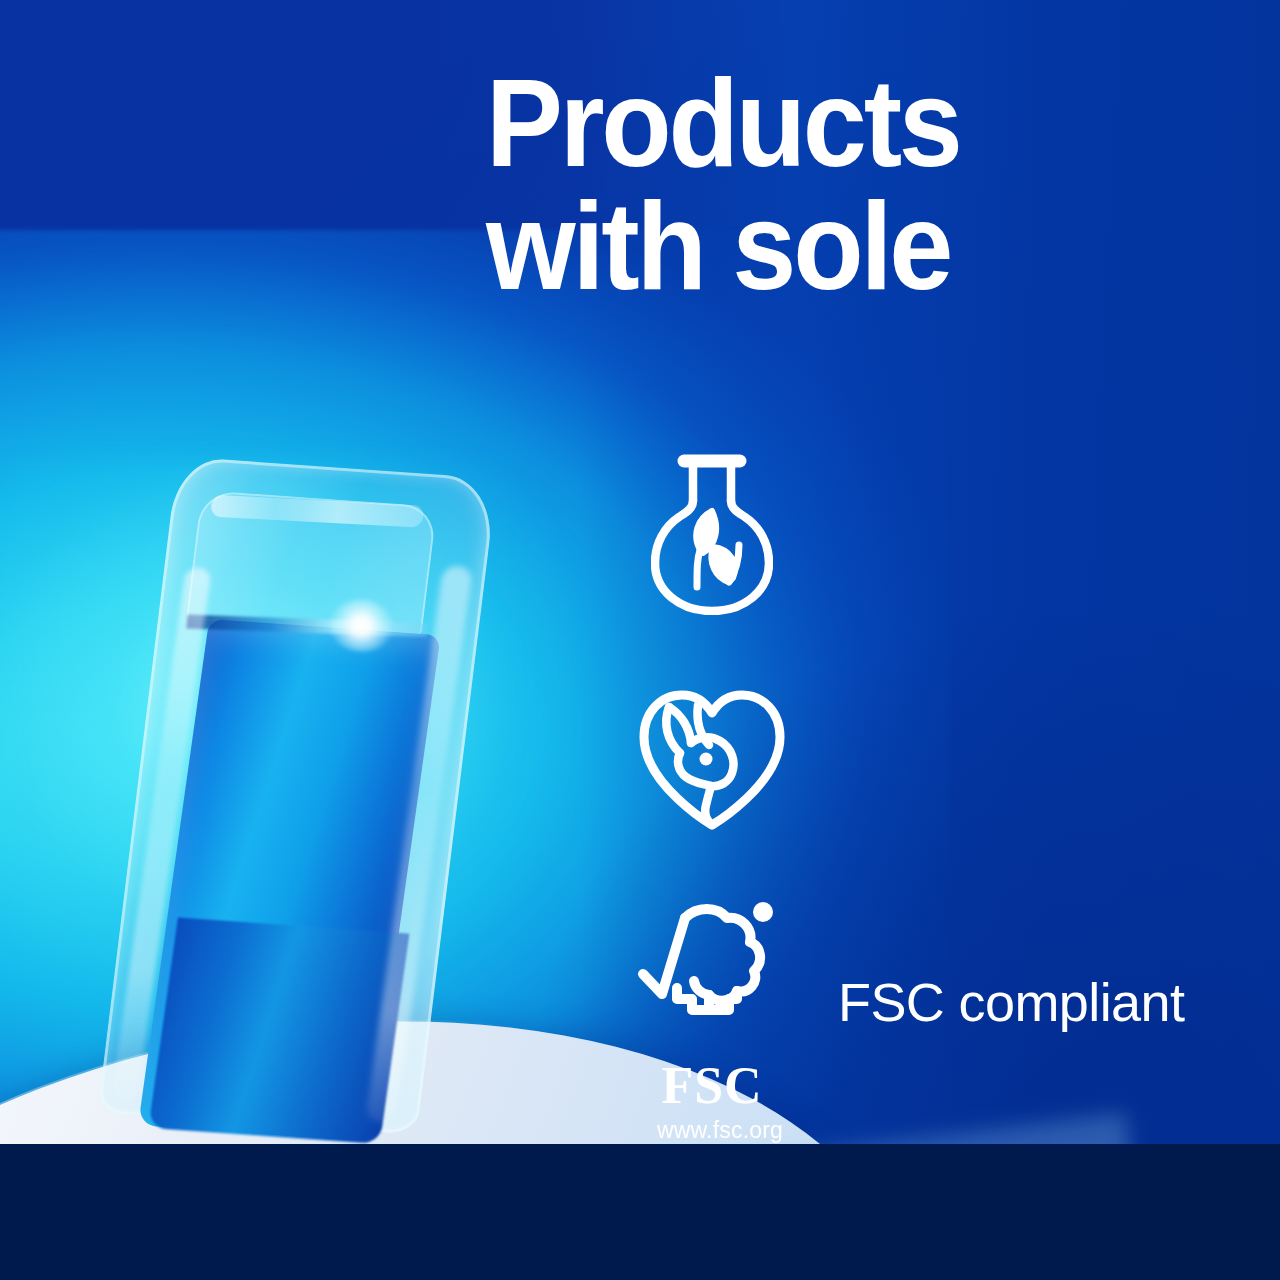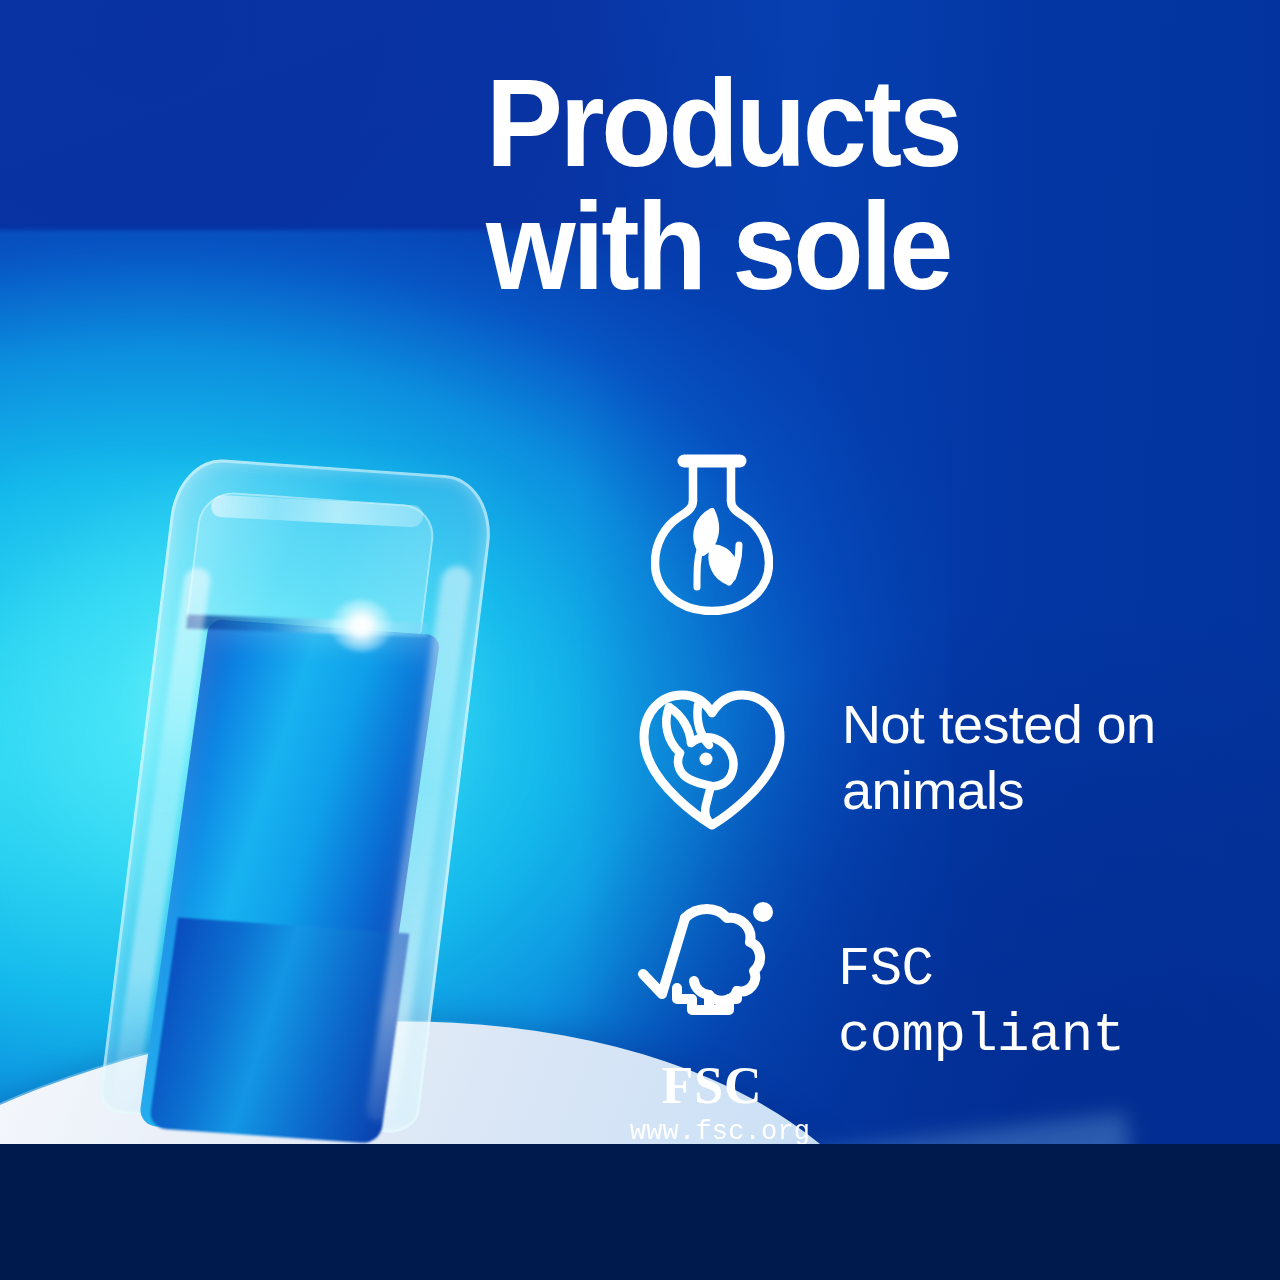--- a/index.html
+++ b/index.html
@@ -318,43 +318,43 @@
     font-family: "Liberation Sans", sans-serif;
     font-weight: 400;
     font-size: 54px;
     line-height: 1.22;
     letter-spacing: -0.6px;
     padding-left: 46px;
   }
   
   .benefit.fsc { height: 210px; margin-bottom: 0; }
   .benefit.fsc .benefit-icon { height: 210px; align-items: flex-start; }
-  .benefit.fsc .benefit-label { padding-left: 42px; font-family: Liberation Mono, monospace; }
+  .benefit.fsc .benefit-label { padding-left: 42px; }
 
   
   .fsc-logo {
     width: 168px;
     display: flex;
     flex-direction: column;
     align-items: center;
   }
   .fsc-word {
     color: #ffffff;
     font-family: "Liberation Serif", serif;
     font-weight: 700;
     font-size: 52px;
     line-height: 1;
     letter-spacing: 1px;
     margin-top: 20px;
   }
   .fsc-url {
     color: #ffffff;
-    font-family: Liberation Mono, monospace;
+    font-family: Liberation Sans, sans-serif;
     font-weight: 400;
-    font-size: 27px;
+    font-size: 23px;
     line-height: 1;
     letter-spacing: 0.2px;
     margin-top: 7px;
     margin-left: 16px;
   }
 </style>
 </head>
 <body>
 
 <div id="stage">
@@ -421,24 +421,20 @@
 
           <path d="M62 20 C60 36 64 50 73 60" stroke-width="8.5"></path>
 
           <path d="M55 58 C62 52 74 50 84 56 C96 63 100 77 96 88 C93 97 84 102 75 101 C75 101 72 112 70 120 C68 128 70 134 74 138" stroke-width="8.5"></path>
 
           <path d="M44 68 C40 76 42 86 50 92 C58 98 68 99 75 101" stroke-width="8.5"></path>
 
           <circle cx="70" cy="74" r="6.5" fill="#ffffff" stroke="none"></circle>
         </svg>
       </div>
-      <div class="benefit-label">
-        <span>Not tested on</span><br>
-        <span>animals</span>
-      </div>
     </div>
 
     <div class="benefit fsc">
       <div class="benefit-icon">
         <div class="fsc-logo">
           <svg width="150" height="142" viewBox="0 0 150 142" fill="none" stroke="#ffffff" stroke-width="10" stroke-linecap="round" stroke-linejoin="round">
 
             <path d="M6 76 L25 96 L48 20"></path>
 
             <path d="M48 20 C60 8 80 8 90 20 C104 18 116 30 113 44

